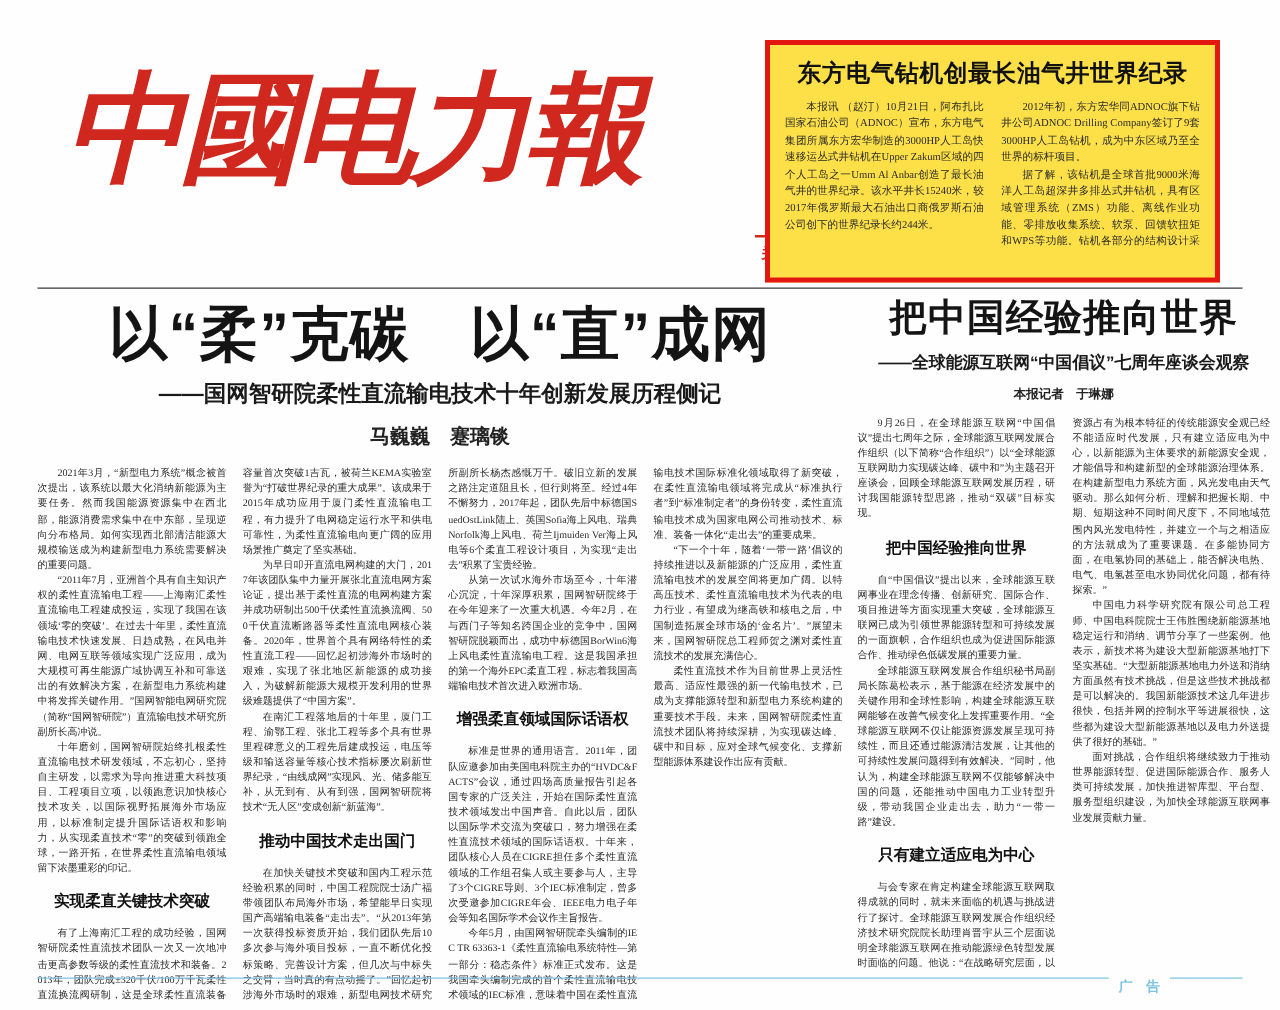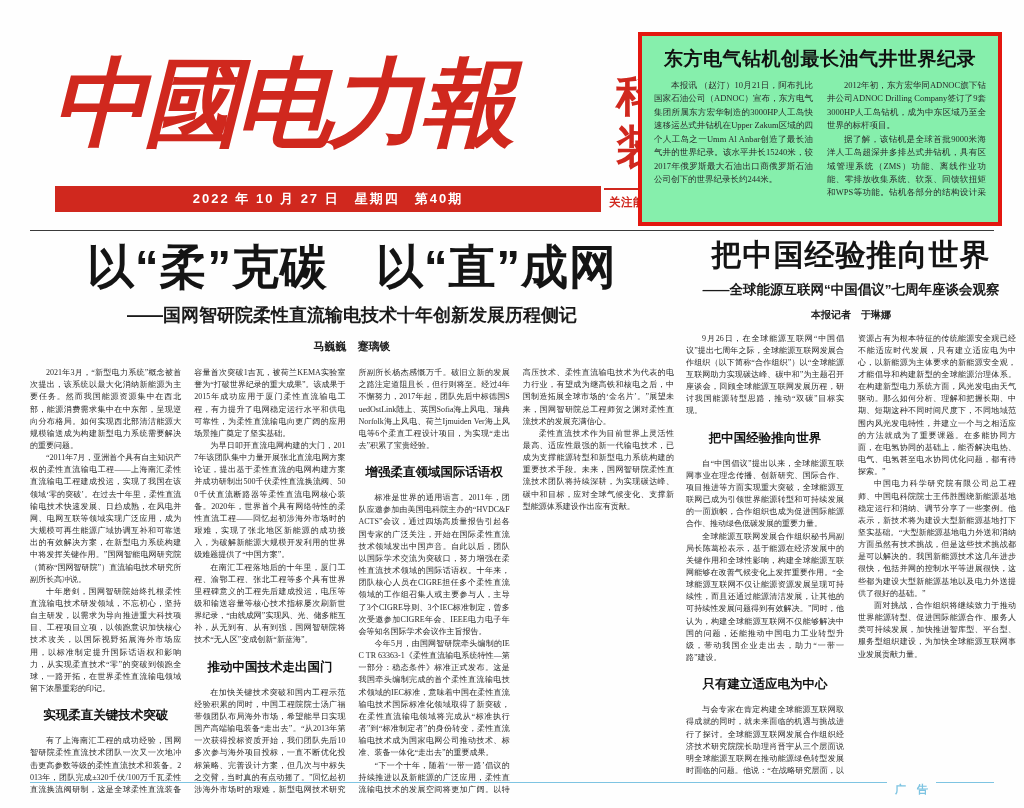--- a/index.html
+++ b/index.html
@@ -18,36 +18,36 @@
   .section-label{position:absolute;left:612px;top:70px;width:108px;
         font-size:46px;font-weight:bold;color:#d0281e;line-height:1.12;
         text-align:center;letter-spacing:4px;font-family:"Liberation Serif", serif;}
   .section-tagline{position:absolute;left:604px;top:188px;width:118px;
         border-top:2px solid #d0281e;padding-top:5px;
         color:#d0281e;font-weight:bold;font-size:11.5px;letter-spacing:0.5px;
         font-family:"Liberation Sans", sans-serif;text-align:center;}
   .masthead-rule{position:absolute;left:30px;top:230px;width:964px;height:1px;background:#3a3a3a;}
 
   
-  .top-story{position:absolute;left:638px;top:32px;width:364px;height:194px;
-        border:4px solid #e3170f;background:#86efac;box-sizing:border-box;
+  .top-story{position:absolute;left:612px;top:32px;width:364px;height:194px;
+        border:4px solid #e3170f;background:#fde047;box-sizing:border-box;
         padding:8px 12px 6px 12px;}
   .top-story-headline{margin:2px 0 7px 0;font-size:19px;font-weight:bold;text-align:center;
         letter-spacing:0.5px;color:#111;font-family:"Liberation Serif", serif;}
   .top-story-body{column-count:2;column-gap:14px;column-fill:auto;height:132px;overflow:hidden;
         font-size:8.5px;line-height:1.58;text-align:justify;word-break:break-all;color:#2a2a2a;}
   .top-story-body p{margin:0;text-indent:2em;}
 
   
   .main-article{position:absolute;left:30px;top:240px;width:644px;}
   .main-headline{margin:0;font-size:47px;font-weight:bold;text-align:center;color:#141414;
         letter-spacing:1px;font-family:"Liberation Sans", sans-serif;line-height:1.15;}
   .main-subtitle{margin:9px 0 0 0;font-size:18px;font-weight:bold;text-align:center;color:#1a1a1a;
         font-family:"Liberation Sans", sans-serif;}
-  .byline{margin:12px 0 0 0;font-size:11px;text-align:center;color:#222;font-weight:bold;}
+  .byline{margin:12px 0 0 0;font-size:16px;text-align:center;color:#222;font-weight:bold;}
   .main-body{margin-top:13px;column-count:4;column-gap:13px;column-fill:auto;
         height:438px;overflow:hidden;font-size:8px;line-height:1.52;text-align:justify;
         word-break:break-all;color:#2a2a2a;}
   .main-body p,.side-body p{margin:0;text-indent:2em;}
   .crosshead{font-size:12.5px;font-weight:bold;text-align:center;text-indent:0;
         margin:11px 0 10px 0;color:#111;font-family:"Liberation Sans", sans-serif;}
 
   
   .side-article{position:absolute;left:686px;top:238px;width:330px;}
   .side-headline{margin:0;font-size:30px;font-weight:bold;text-align:center;color:#141414;
@@ -72,23 +72,20 @@
 
 <div class="page">
 
   <div class="masthead-title">中國电力報</div>
 
   <div class="section-label">
     <div>科技</div>
     <div>装备</div>
   </div>
 
-  <div class="date-bar">
-    <span>2022 年 10 月 27 日　星期四　第40期</span>
-  </div>
 
   <div class="section-tagline">关注能源科技装备领域</div>
 
   <div class="masthead-rule"></div>
 
   <div class="top-story">
     <h2 class="top-story-headline">东方电气钻机创最长油气井世界纪录</h2>
     <div class="top-story-body">
       <p>本报讯 （赵汀）10月21日，阿布扎比国家石油公司（ADNOC）宣布，东方电气集团所属东方宏华制造的3000HP人工岛快速移运丛式井钻机在Upper Zakum区域的四个人工岛之一Umm Al Anbar创造了最长油气井的世界纪录。该水平井长15240米，较2017年俄罗斯最大石油出口商俄罗斯石油公司创下的世界纪录长约244米。</p>
       <p>2012年初，东方宏华同ADNOC旗下钻井公司ADNOC Drilling Company签订了9套3000HP人工岛钻机，成为中东区域乃至全世界的标杆项目。</p>
@@ -103,20 +100,21 @@
     <div class="main-body">
       <p>2021年3月，“新型电力系统”概念被首次提出，该系统以最大化消纳新能源为主要任务。然而我国能源资源集中在西北部，能源消费需求集中在中东部，呈现逆向分布格局。如何实现西北部清洁能源大规模输送成为构建新型电力系统需要解决的重要问题。</p>
       <p>“2011年7月，亚洲首个具有自主知识产权的柔性直流输电工程——上海南汇柔性直流输电工程建成投运，实现了我国在该领域‘零的突破’。在过去十年里，柔性直流输电技术快速发展、日趋成熟，在风电并网、电网互联等领域实现广泛应用，成为大规模可再生能源广域协调互补和可靠送出的有效解决方案，在新型电力系统构建中将发挥关键作用。”国网智能电网研究院（简称“国网智研院”）直流输电技术研究所副所长高冲说。</p>
       <p>十年磨剑，国网智研院始终扎根柔性直流输电技术研发领域，不忘初心，坚持自主研发，以需求为导向推进重大科技项目、工程项目立项，以领跑意识加快核心技术攻关，以国际视野拓展海外市场应用，以标准制定提升国际话语权和影响力，从实现柔直技术“零”的突破到领跑全球，一路开拓，在世界柔性直流输电领域留下浓墨重彩的印记。</p>
       <h3 class="crosshead">实现柔直关键技术突破</h3>
       <p>有了上海南汇工程的成功经验，国网智研院柔性直流技术团队一次又一次地冲击更高参数等级的柔性直流技术和装备。2013年，团队完成±320千伏/100万千瓦柔性直流换流阀研制，这是全球柔性直流装备容量首次突破1吉瓦，被荷兰KEMA实验室誉为“打破世界纪录的重大成果”。该成果于2015年成功应用于厦门柔性直流输电工程，有力提升了电网稳定运行水平和供电可靠性，为柔性直流输电向更广阔的应用场景推广奠定了坚实基础。</p>
       <p>为早日叩开直流电网构建的大门，2017年该团队集中力量开展张北直流电网方案论证，提出基于柔性直流的电网构建方案并成功研制出500千伏柔性直流换流阀、500千伏直流断路器等柔性直流电网核心装备。2020年，世界首个具有网络特性的柔性直流工程——回忆起初涉海外市场时的艰难，实现了张北地区新能源的成功接入，为破解新能源大规模开发利用的世界级难题提供了“中国方案”。</p>
       <p>在南汇工程落地后的十年里，厦门工程、渝鄂工程、张北工程等多个具有世界里程碑意义的工程先后建成投运，电压等级和输送容量等核心技术指标屡次刷新世界纪录，“由线成网”实现风、光、储多能互补，从无到有、从有到强，国网智研院将技术“无人区”变成创新“新蓝海”。</p>
       <h3 class="crosshead">推动中国技术走出国门</h3>
       <p>在加快关键技术突破和国内工程示范经验积累的同时，中国工程院院士汤广福带领团队布局海外市场，希望能早日实现国产高端输电装备“走出去”。“从2013年第一次获得投标资质开始，我们团队先后10多次参与海外项目投标，一直不断优化投标策略、完善设计方案，但几次与中标失之交臂，当时真的有点动摇了。”回忆起初涉海外市场时的艰难，新型电网技术研究所副所长杨杰感慨万千。破旧立新的发展之路注定道阻且长，但行则将至。经过4年不懈努力，2017年起，团队先后中标德国SuedOstLink陆上、英国Sofia海上风电、瑞典Norfolk海上风电、荷兰Ijmuiden Ver海上风电等6个柔直工程设计项目，为实现“走出去”积累了宝贵经验。</p>
+      <p>从第一次试水海外市场至今，十年潜心沉淀，十年深厚积累，国网智研院终于在今年迎来了一次重大机遇。今年2月，在与西门子等知名跨国企业的竞争中，国网智研院脱颖而出，成功中标德国BorWin6海上风电柔性直流输电工程。这是我国承担的第一个海外EPC柔直工程，标志着我国高端输电技术首次进入欧洲市场。</p>
       <h3 class="crosshead">增强柔直领域国际话语权</h3>
       <p>标准是世界的通用语言。2011年，团队应邀参加由美国电科院主办的“HVDC&amp;FACTS”会议，通过四场高质量报告引起各国专家的广泛关注，开始在国际柔性直流技术领域发出中国声音。自此以后，团队以国际学术交流为突破口，努力增强在柔性直流技术领域的国际话语权。十年来，团队核心人员在CIGRE担任多个柔性直流领域的工作组召集人或主要参与人，主导了3个CIGRE导则、3个IEC标准制定，曾多次受邀参加CIGRE年会、IEEE电力电子年会等知名国际学术会议作主旨报告。</p>
       <p>今年5月，由国网智研院牵头编制的IEC TR 63363-1《柔性直流输电系统特性—第一部分：稳态条件》标准正式发布。这是我国牵头编制完成的首个柔性直流输电技术领域的IEC标准，意味着中国在柔性直流输电技术国际标准化领域取得了新突破，在柔性直流输电领域将完成从“标准执行者”到“标准制定者”的身份转变，柔性直流输电技术成为国家电网公司推动技术、标准、装备一体化“走出去”的重要成果。</p>
       <p>“下一个十年，随着‘一带一路’倡议的持续推进以及新能源的广泛应用，柔性直流输电技术的发展空间将更加广阔。以特高压技术、柔性直流输电技术为代表的电力行业，有望成为继高铁和核电之后，中国制造拓展全球市场的‘金名片’。”展望未来，国网智研院总工程师贺之渊对柔性直流技术的发展充满信心。</p>
       <p>柔性直流技术作为目前世界上灵活性最高、适应性最强的新一代输电技术，已成为支撑能源转型和新型电力系统构建的重要技术手段。未来，国网智研院柔性直流技术团队将持续深耕，为实现碳达峰、碳中和目标，应对全球气候变化、支撑新型能源体系建设作出应有贡献。</p>
     </div>
   </div>
 
   <div class="side-article">
     <h1 class="side-headline">把中国经验推向世界</h1>

